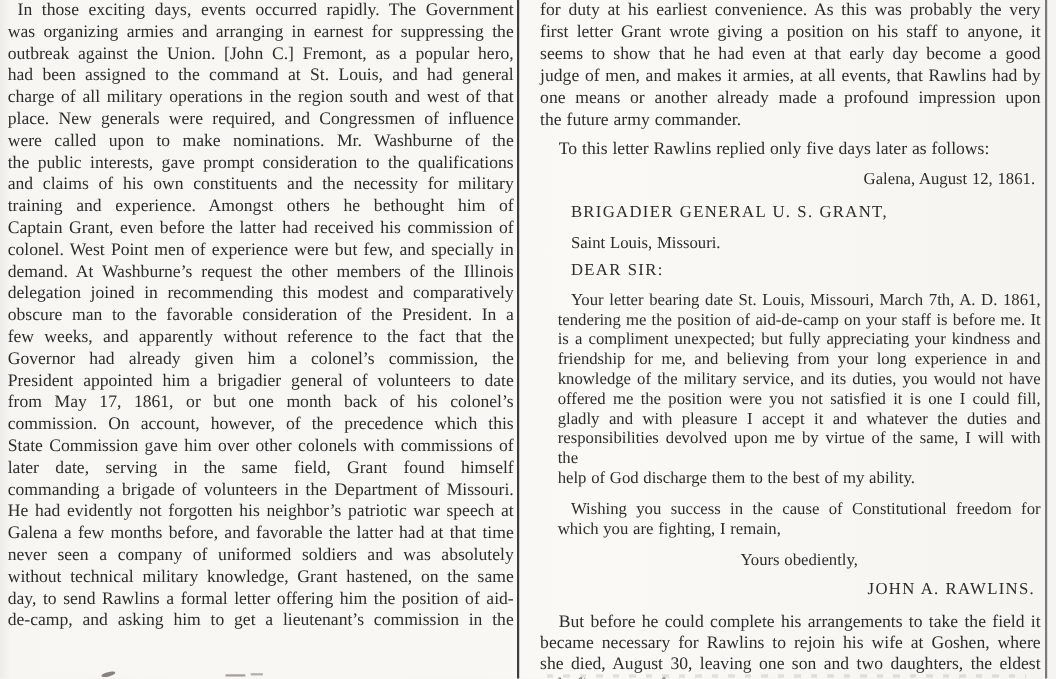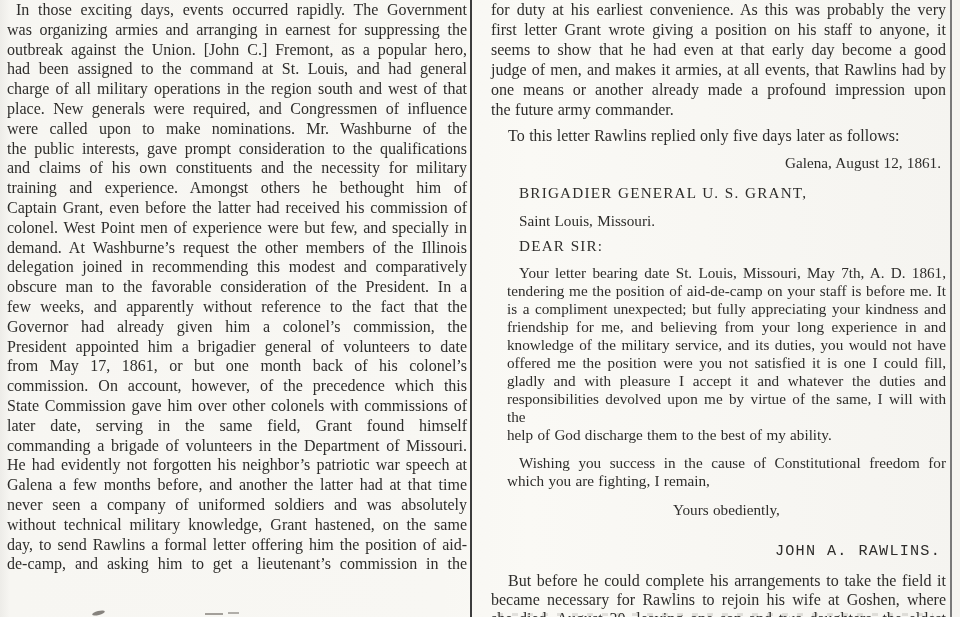--- a/index.html
+++ b/index.html
@@ -72,52 +72,52 @@
       <div class="line">obscure man to the favorable consideration of the President. In a</div>
       <div class="line">few weeks, and apparently without reference to the fact that the</div>
       <div class="line">Governor had already given him a colonel’s commission, the</div>
       <div class="line">President appointed him a brigadier general of volunteers to date</div>
       <div class="line">from May 17, 1861, or but one month back of his colonel’s</div>
       <div class="line">commission. On account, however, of the precedence which this</div>
       <div class="line">State Commission gave him over other colonels with commissions of</div>
       <div class="line">later date, serving in the same field, Grant found himself</div>
       <div class="line">commanding a brigade of volunteers in the Department of Missouri.</div>
       <div class="line">He had evidently not forgotten his neighbor’s patriotic war speech at</div>
-      <div class="line">Galena a few months before, and another the latter had at that time</div>
+      <div class="line">Galena a few months before, and favorable the latter had at that time</div>
       <div class="line">never seen a company of uniformed soldiers and was absolutely</div>
       <div class="line">without technical military knowledge, Grant hastened, on the same</div>
       <div class="line">day, to send Rawlins a formal letter offering him the position of aid-</div>
       <div class="line">de-camp, and asking him to get a lieutenant’s commission in the</div>
     </div>
   <div class="rule" id="rule-center"></div>
   <div class="col col-right" id="col-right">
       <div class="line">for duty at his earliest convenience. As this was probably the very</div>
       <div class="line">first letter Grant wrote giving a position on his staff to anyone, it</div>
       <div class="line">seems to show that he had even at that early day become a good</div>
       <div class="line">judge of men, and makes it armies, at all events, that Rawlins had by</div>
       <div class="line">one means or another already made a profound impression upon</div>
       <div class="line end">the future army commander.</div>
       <div class="line end" style="margin-top: 6px; padding-left: 17px;">To this letter Rawlins replied only five days later as follows:</div>
       <div class="line right sm" style="margin-top: 8px; padding-right: 5px;">Galena, August 12, 1861.</div>
       <div class="line end sm caps" style="margin-top: 12px; padding-left: 28px;">BRIGADIER GENERAL U. S. GRANT,</div>
       <div class="line end sm" style="margin-top: 10px; padding-left: 28px;">Saint Louis, Missouri.</div>
       <div class="line end sm caps" style="margin-top: 7px; padding-left: 28px;">DEAR SIR:</div>
-      <div class="line sm" style="margin-top: 9px; padding-left: 28px;">Your letter bearing date St. Louis, Missouri, May 7th, A. D. 1861,</div>
+      <div class="line sm" style="margin-top: 9px; padding-left: 28px;">Your letter bearing date St. Louis, Missouri, March 7th, A. D. 1861,</div>
       <div class="line sm" style="padding-left: 16px;">tendering me the position of aid-de-camp on your staff is before me. It</div>
       <div class="line sm" style="padding-left: 16px;">is a compliment unexpected; but fully appreciating your kindness and</div>
       <div class="line sm" style="padding-left: 16px;">friendship for me, and believing from your long experience in and</div>
       <div class="line sm" style="padding-left: 16px;">knowledge of the military service, and its duties, you would not have</div>
       <div class="line sm" style="padding-left: 16px;">offered me the position were you not satisfied it is one I could fill,</div>
       <div class="line sm" style="padding-left: 16px;">gladly and with pleasure I accept it and whatever the duties and</div>
       <div class="line sm" style="padding-left: 16px;">responsibilities devolved upon me by virtue of the same, I will with the</div>
       <div class="line end sm" style="padding-left: 16px;">help of God discharge them to the best of my ability.</div>
       <div class="line sm" style="margin-top: 10px; padding-left: 28px;">Wishing you success in the cause of Constitutional freedom for</div>
       <div class="line end sm" style="padding-left: 16px;">which you are fighting, I remain,</div>
       <div class="line center sm" style="margin-top: 11px; padding-left: 16px;">Yours obediently,</div>
-      <div class="line right sm caps" style="margin-top: 23px; padding-right: 5px; font-family: Liberation Mono, monospace;">JOHN A. RAWLINS.</div>
+      <div class="line right sm caps" style="margin-top: 8px; padding-right: 5px;">JOHN A. RAWLINS.</div>
       <div class="line p4" style="margin-top: 11px; padding-left: 17px;">But before he could complete his arrangements to take the field it</div>
       <div class="line p4">became necessary for Rawlins to rejoin his wife at Goshen, where</div>
       <div class="line p4">she died, August 30, leaving one son and two daughters, the eldest</div>
       <div class="line end p4">only five years of age.</div>
     </div>
   <div class="rule" id="rule-right"></div>
   <div class="artifact" id="smudge-1"></div>
   <div class="artifact" id="smudge-2"></div>
   <div class="artifact" id="smudge-3"></div>
   <div class="artifact" id="cutoff-strip"></div>

